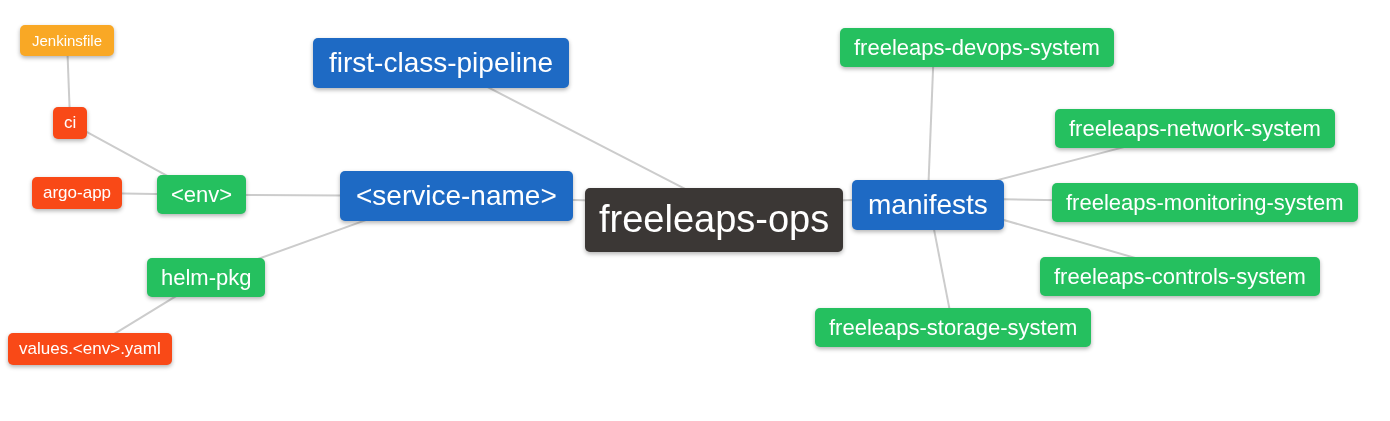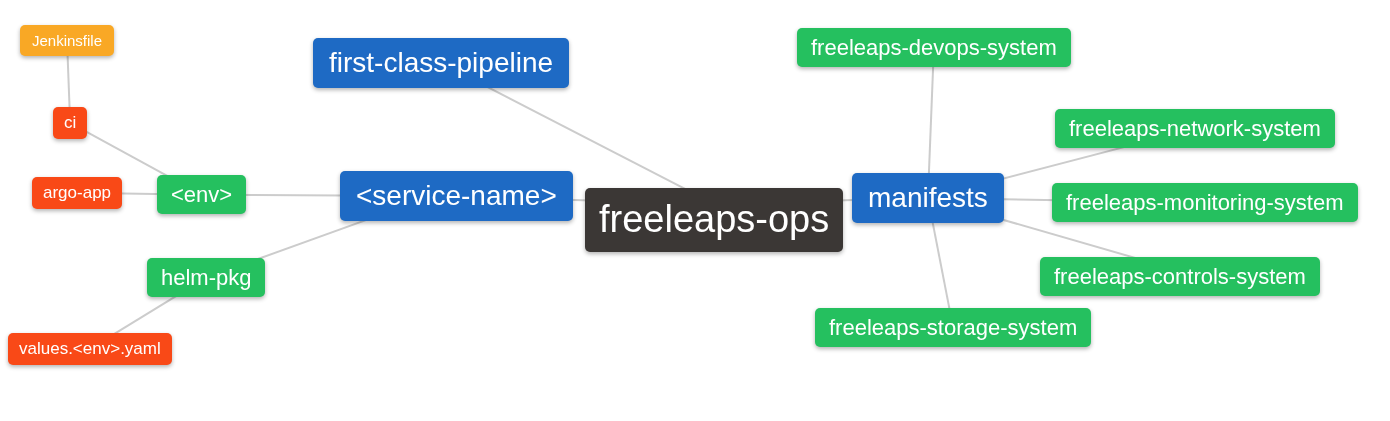--- a/index.html
+++ b/index.html
@@ -67,23 +67,23 @@
   <div class="node lvl-3" style="left:8px;   top:333px;">values.&lt;env&gt;.yaml</div>
 
   <div class="node lvl-2" style="left:147px; top:258px;">helm-pkg</div>
 
   <div class="node lvl-1" style="left:313px; top:38px;">first-class-pipeline</div>
 
   <div class="node lvl-1" style="left:316px; top:171px;margin-left:24px;">&lt;service-name&gt;</div>
 
   <div class="node lvl-root" style="left:585px; top:172px;margin-top:16px;">freeleaps-ops</div>
 
-  <div class="node lvl-1" style="left:852px; top:173px;">manifests</div>
+  <div class="node lvl-1" style="left:852px; top:180px;">manifests</div>
 
-  <div class="node lvl-2" style="left:797px; top:28px;">freeleaps-devops-system</div>
+  <div class="node lvl-2" style="left:840px; top:28px;">freeleaps-devops-system</div>
 
   <div class="node lvl-2" style="left:1055px; top:109px;">freeleaps-network-system</div>
 
   <div class="node lvl-2" style="left:1052px; top:183px;">freeleaps-monitoring-system</div>
 
   <div class="node lvl-2" style="left:1040px; top:257px;">freeleaps-controls-system</div>
 
   <div class="node lvl-2" style="left:815px; top:308px;">freeleaps-storage-system</div>
 
 </div>

